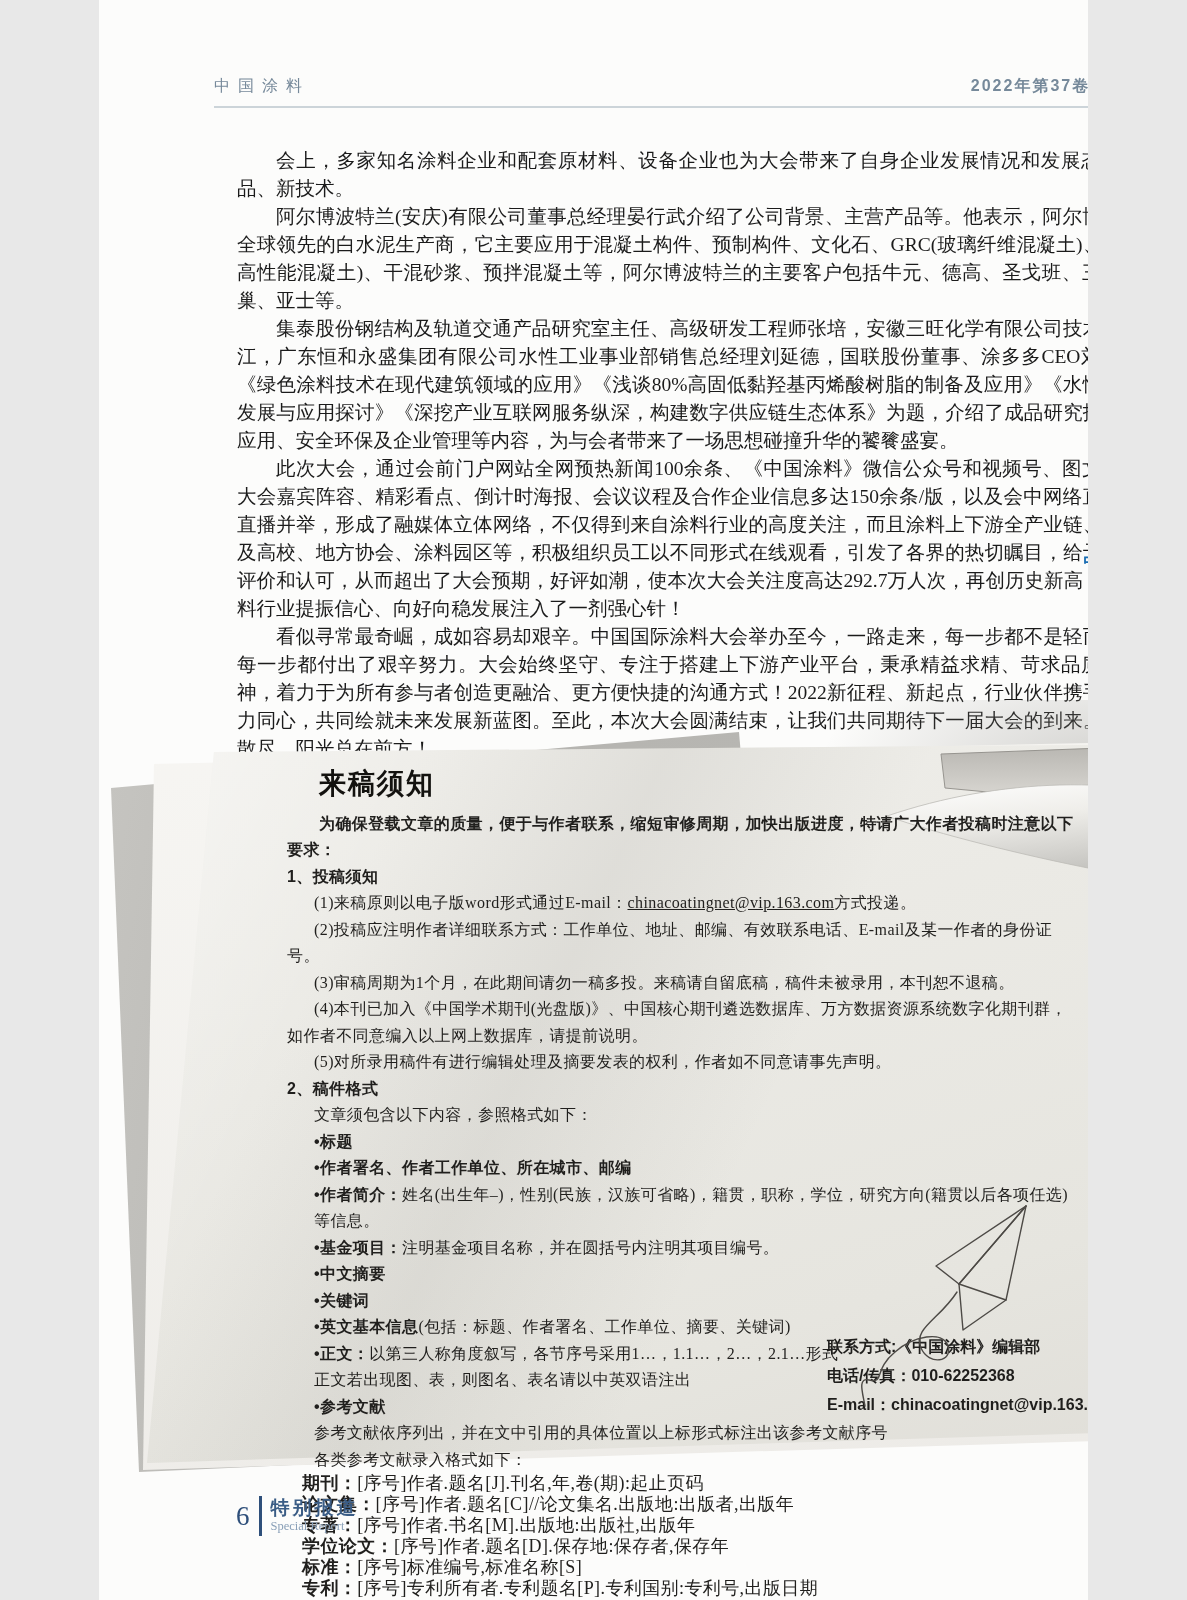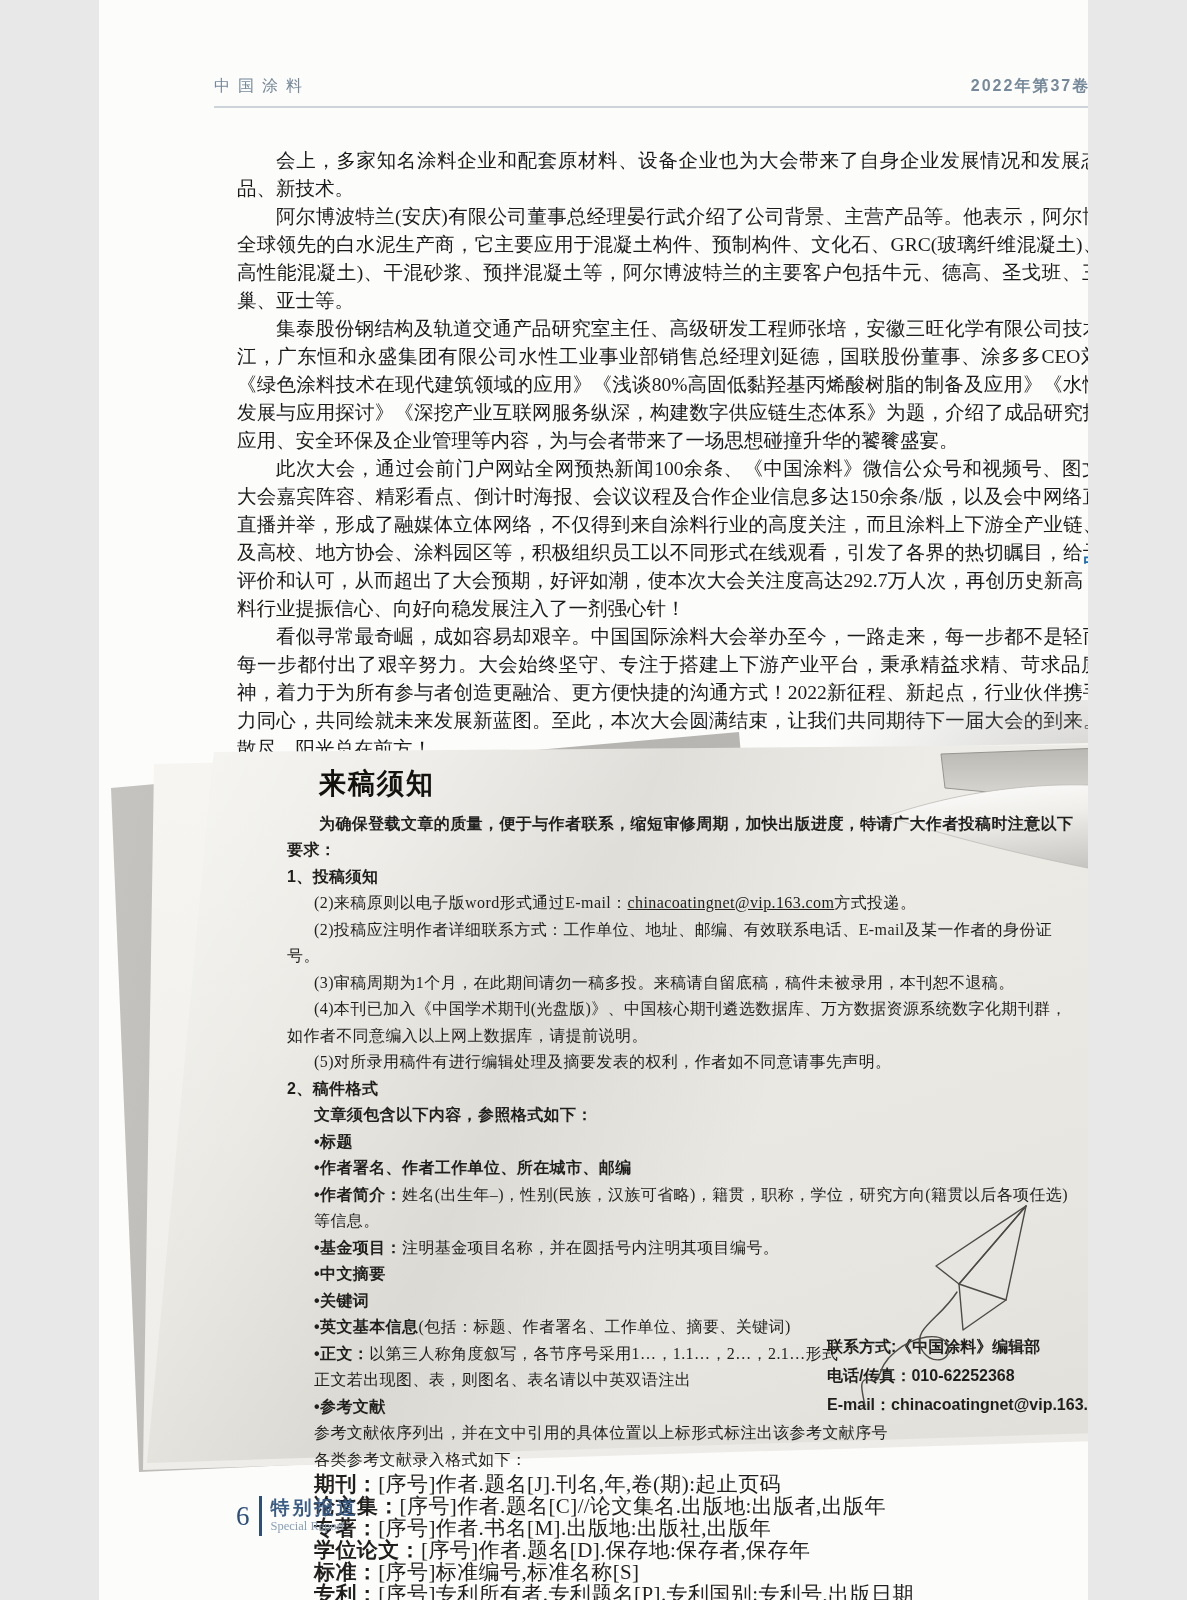--- a/index.html
+++ b/index.html
@@ -66,21 +66,21 @@
     margin:0 0 14px 32px;font-family:"Liberation Sans","DejaVu Sans",sans-serif;
     font-size:27px;font-weight:900;letter-spacing:2px;color:#13120f;transform:scaleY(1.06);transform-origin:left top;
   }
   .notice p{margin:0;}
   .notice .intro{font-family:Liberation Serif, serif;font-weight:bold;text-indent:2em;}
   .notice .seclabel{font-family:"Liberation Sans","DejaVu Sans",sans-serif;font-weight:bold;}
   .notice .item{text-indent:27px;}
   .notice .email{text-decoration:underline;cursor:pointer;}
   .notice .ml{margin-left:27px;}
   .notice .blabel{font-family:"Liberation Sans","DejaVu Sans",sans-serif;font-weight:bold;}
-  .notice .refline{margin-left:27px;font-size:21px;line-height:21px;}
+  .notice .refline{margin-left:15px;font-size:18px;line-height:21px;}
   
   .contact{
     position:absolute;left:728px;top:632px;width:300px;
     font-family:"Liberation Sans","DejaVu Sans",sans-serif;
     font-weight:bold;font-size:16px;line-height:29px;color:#1f1e1c;
   }
   .contact p{margin:0;}
   
   .footer{position:absolute;left:137px;top:1496px;display:flex;align-items:center;}
   .footer .num{font-size:27px;color:#2e4f7a;margin-right:9px;font-family:"Liberation Serif","DejaVu Serif",serif;}
@@ -131,27 +131,27 @@
         </linearGradient>
       </defs>
       <polygon points="62,26 332,16 344,86 66,60" fill="url(#underGrad)" stroke="#96948f" stroke-width="1"></polygon>
       <path d="M 8,88 C 120,50 245,46 344,80 C 322,124 262,150 214,141 C 148,128 58,106 8,88 Z" fill="url(#curlGrad)" stroke="#bdbbb6" stroke-width="0.8"></path>
     </svg>
 
     <div class="notice">
       <h2>来稿须知</h2>
       <p class="intro">为确保登载文章的质量，便于与作者联系，缩短审修周期，加快出版进度，特请广大作者投稿时注意以下要求：</p>
       <p class="seclabel">1、投稿须知</p>
-      <p class="item"><span>(2)来稿原则以电子版word形式通过E-mail：</span><span class="email">chinacoatingnet@vip.163.com</span><span>方式投递。</span></p>
+      <p class="item"><span>(1)来稿原则以电子版word形式通过E-mail：</span><span class="email">chinacoatingnet@vip.163.com</span><span>方式投递。</span></p>
       <p class="item">(2)投稿应注明作者详细联系方式：工作单位、地址、邮编、有效联系电话、E-mail及某一作者的身份证号。</p>
       <p class="item">(3)审稿周期为1个月，在此期间请勿一稿多投。来稿请自留底稿，稿件未被录用，本刊恕不退稿。</p>
       <p class="item">(4)本刊已加入《中国学术期刊(光盘版)》、中国核心期刊遴选数据库、万方数据资源系统数字化期刊群，如作者不同意编入以上网上数据库，请提前说明。</p>
       <p class="item">(5)对所录用稿件有进行编辑处理及摘要发表的权利，作者如不同意请事先声明。</p>
       <p class="seclabel">2、稿件格式</p>
-      <p class="ml sans" style="font-weight:bold;">文章须包含以下内容，参照格式如下：</p>
+      <p class="ml sans" style="font-weight:normal;">文章须包含以下内容，参照格式如下：</p>
       <p class="ml"><span class="blabel">•标题</span><span></span></p>
       <p class="ml"><span class="blabel">•作者署名、作者工作单位、所在城市、邮编</span><span></span></p>
       <p class="ml"><span class="blabel">•作者简介：</span><span>姓名(出生年–)，性别(民族，汉族可省略)，籍贯，职称，学位，研究方向(籍贯以后各项任选)等信息。</span></p>
       <p class="ml"><span class="blabel">•基金项目：</span><span>注明基金项目名称，并在圆括号内注明其项目编号。</span></p>
       <p class="ml"><span class="blabel">•中文摘要</span><span></span></p>
       <p class="ml"><span class="blabel">•关键词</span><span></span></p>
       <p class="ml"><span class="blabel">•英文基本信息</span><span>(包括：标题、作者署名、工作单位、摘要、关键词)</span></p>
       <p class="ml"><span class="blabel">•正文：</span><span>以第三人称角度叙写，各节序号采用1…，1.1…，2…，2.1…形式</span></p>
       <p class="ml">正文若出现图、表，则图名、表名请以中英双语注出</p>
       <p class="ml blabel">•参考文献</p>

